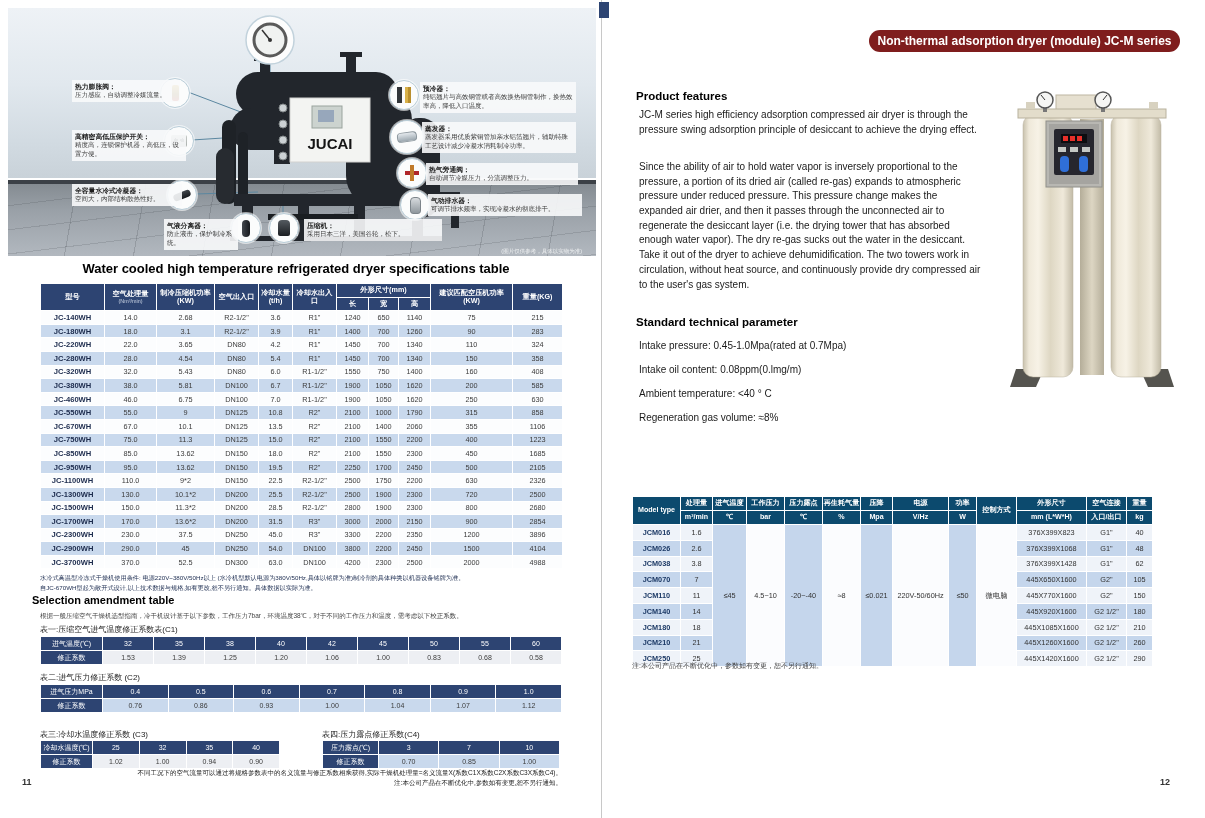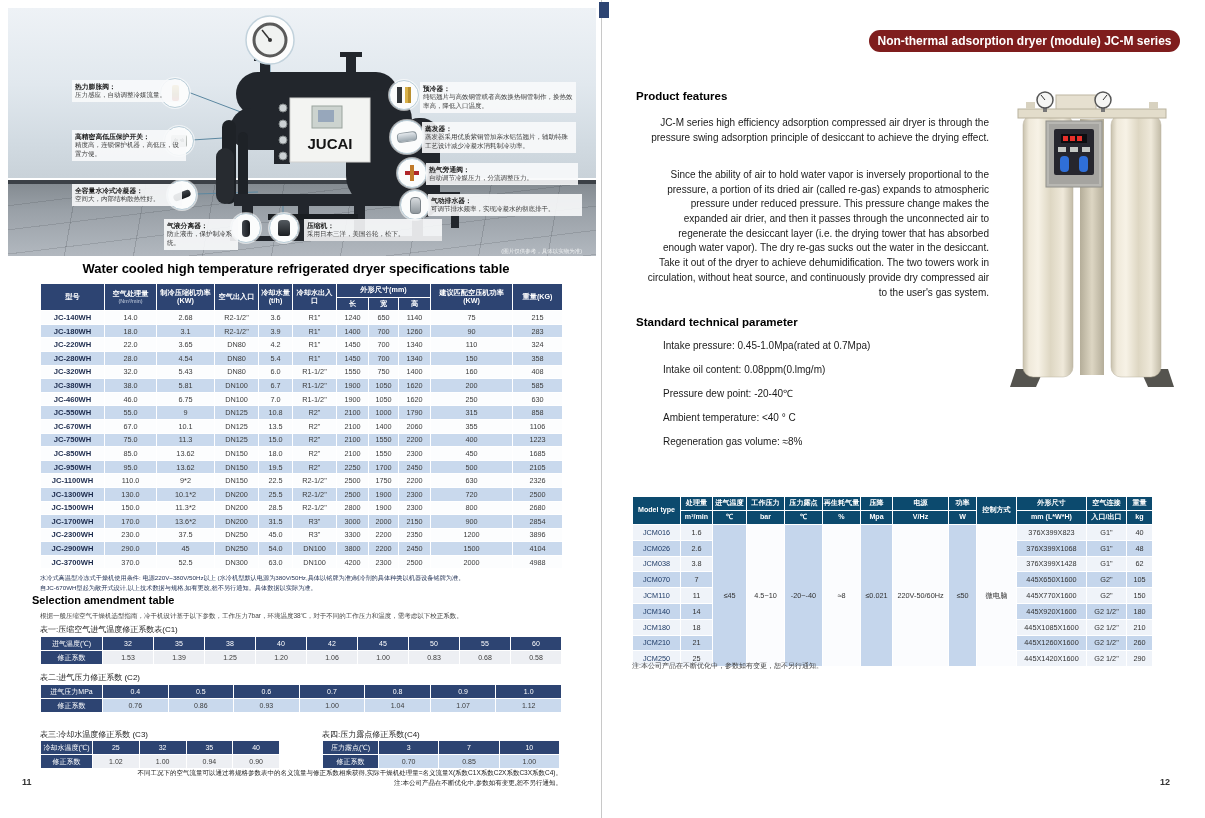--- a/index.html
+++ b/index.html
@@ -66,37 +66,37 @@
   #t3{left:40px;top:740px;width:240px;}
   #t4{left:322px;top:740px;width:238px;}
   .bottom-notes{left:100px;top:768px;width:462px;text-align:right;font-size:6.5px;color:#222;line-height:1.6;}
 
   
   .badge{left:869px;top:30px;width:311px;height:22px;background:#7f1d1d;border-radius:11px;
          color:#fff;font-weight:bold;font-size:12px;line-height:22px;text-align:center;}
   .rp-h{font-size:11.5px;font-weight:bold;color:#000;}
   .rp-h1{left:636px;top:90px;}
   .rp-h2{left:636px;top:316px;}
-  .rp-p{position:absolute;width:342px;font-size:10px;line-height:1.47;color:#1a1a1a;margin:8px;text-align:right;}
+  .rp-p{position:absolute;width:342px;font-size:10px;line-height:1.47;color:#1a1a1a;margin:0;}
   .p1{left:639px;top:108px;}
   .p2{left:639px;top:160px;}
   .params{left:639px;top:334px;font-size:10px;color:#1a1a1a;}
-  .params div{height:24px;line-height:24px;margin-left:24px;}
+  .params div{height:24px;line-height:24px;}
   .adsorber-svg{left:1008px;top:73px;}
   #jcm{left:632px;top:496px;width:520px;}
   #jcm td{height:14.8px;font-size:7.3px;color:#333;}
   #jcm thead td{background:#0c4a6e;color:#fff;font-weight:bold;font-size:7.1px;height:13px;white-space:normal;line-height:1.1;}
   #jcm tbody td.s1{background:#c5d6ec;}
   #jcm tbody td.s0{background:#fbfcfe;}
   #jcm tbody td.m{font-size:7.3px;}
   #jcm tbody tr:nth-child(odd) td:nth-child(-n+2),
   #jcm tbody tr:nth-child(odd) td:nth-last-child(-n+3){background:#eff3f9;}
   #jcm tbody tr:nth-child(even) td:nth-child(-n+2),
   #jcm tbody tr:nth-child(even) td:nth-last-child(-n+3){background:#c5d6ec;}
-  #jcm tbody td:first-child{font-weight:normal;color:#1d3a66;}
+  #jcm tbody td:first-child{font-weight:bold;color:#1d3a66;}
   .jcm-note{left:632px;top:661px;font-size:7px;color:#444;}
 </style>
 </head>
 <body>
 
 <div class="page">
   <div class="abs divider"></div>
   <div class="abs corner-mark"></div>
 
   <div class="abs spec-title">Water cooled high temperature refrigerated dryer specifications table</div>
@@ -635,21 +635,20 @@
   <div class="abs badge">Non-thermal adsorption dryer (module) JC-M series</div>
 
   <div class="abs rp-h rp-h1">Product features</div>
   <p class="rp-p p1">JC-M series high efficiency adsorption compressed air dryer is through the pressure swing adsorption principle of desiccant to achieve the drying effect.</p>
   <p class="rp-p p2">Since the ability of air to hold water vapor is inversely proportional to the pressure, a portion of its dried air (called re-gas) expands to atmospheric pressure under reduced pressure. This pressure change makes the expanded air drier, and then it passes through the unconnected air to regenerate the desiccant layer (i.e. the drying tower that has absorbed enough water vapor). The dry re-gas sucks out the water in the desiccant. Take it out of the dryer to achieve dehumidification. The two towers work in circulation, without heat source, and continuously provide dry compressed air to the user's gas system.</p>
 
   <div class="abs rp-h rp-h2">Standard technical parameter</div>
   <div class="abs params">
     <div>Intake pressure: 0.45-1.0Mpa(rated at 0.7Mpa)</div>
     <div>Intake oil content: 0.08ppm(0.lmg/m)</div>
-    <div>Pressure dew point: -20-40℃</div>
     <div>Ambient temperature: &lt;40 ° C</div>
     <div>Regeneration gas volume: ≈8%</div>
   </div>
 
   <svg class="abs adsorber-svg" width="190" height="318" viewBox="0 0 190 318">
     <defs>
       <linearGradient id="tg" x1="0" y1="0" x2="1" y2="0">
         <stop offset="0" stop-color="#c8c1ad"></stop>
           <stop offset="0.12" stop-color="#efe9da"></stop>
         <stop offset="0.3" stop-color="#f7f2e6"></stop>

